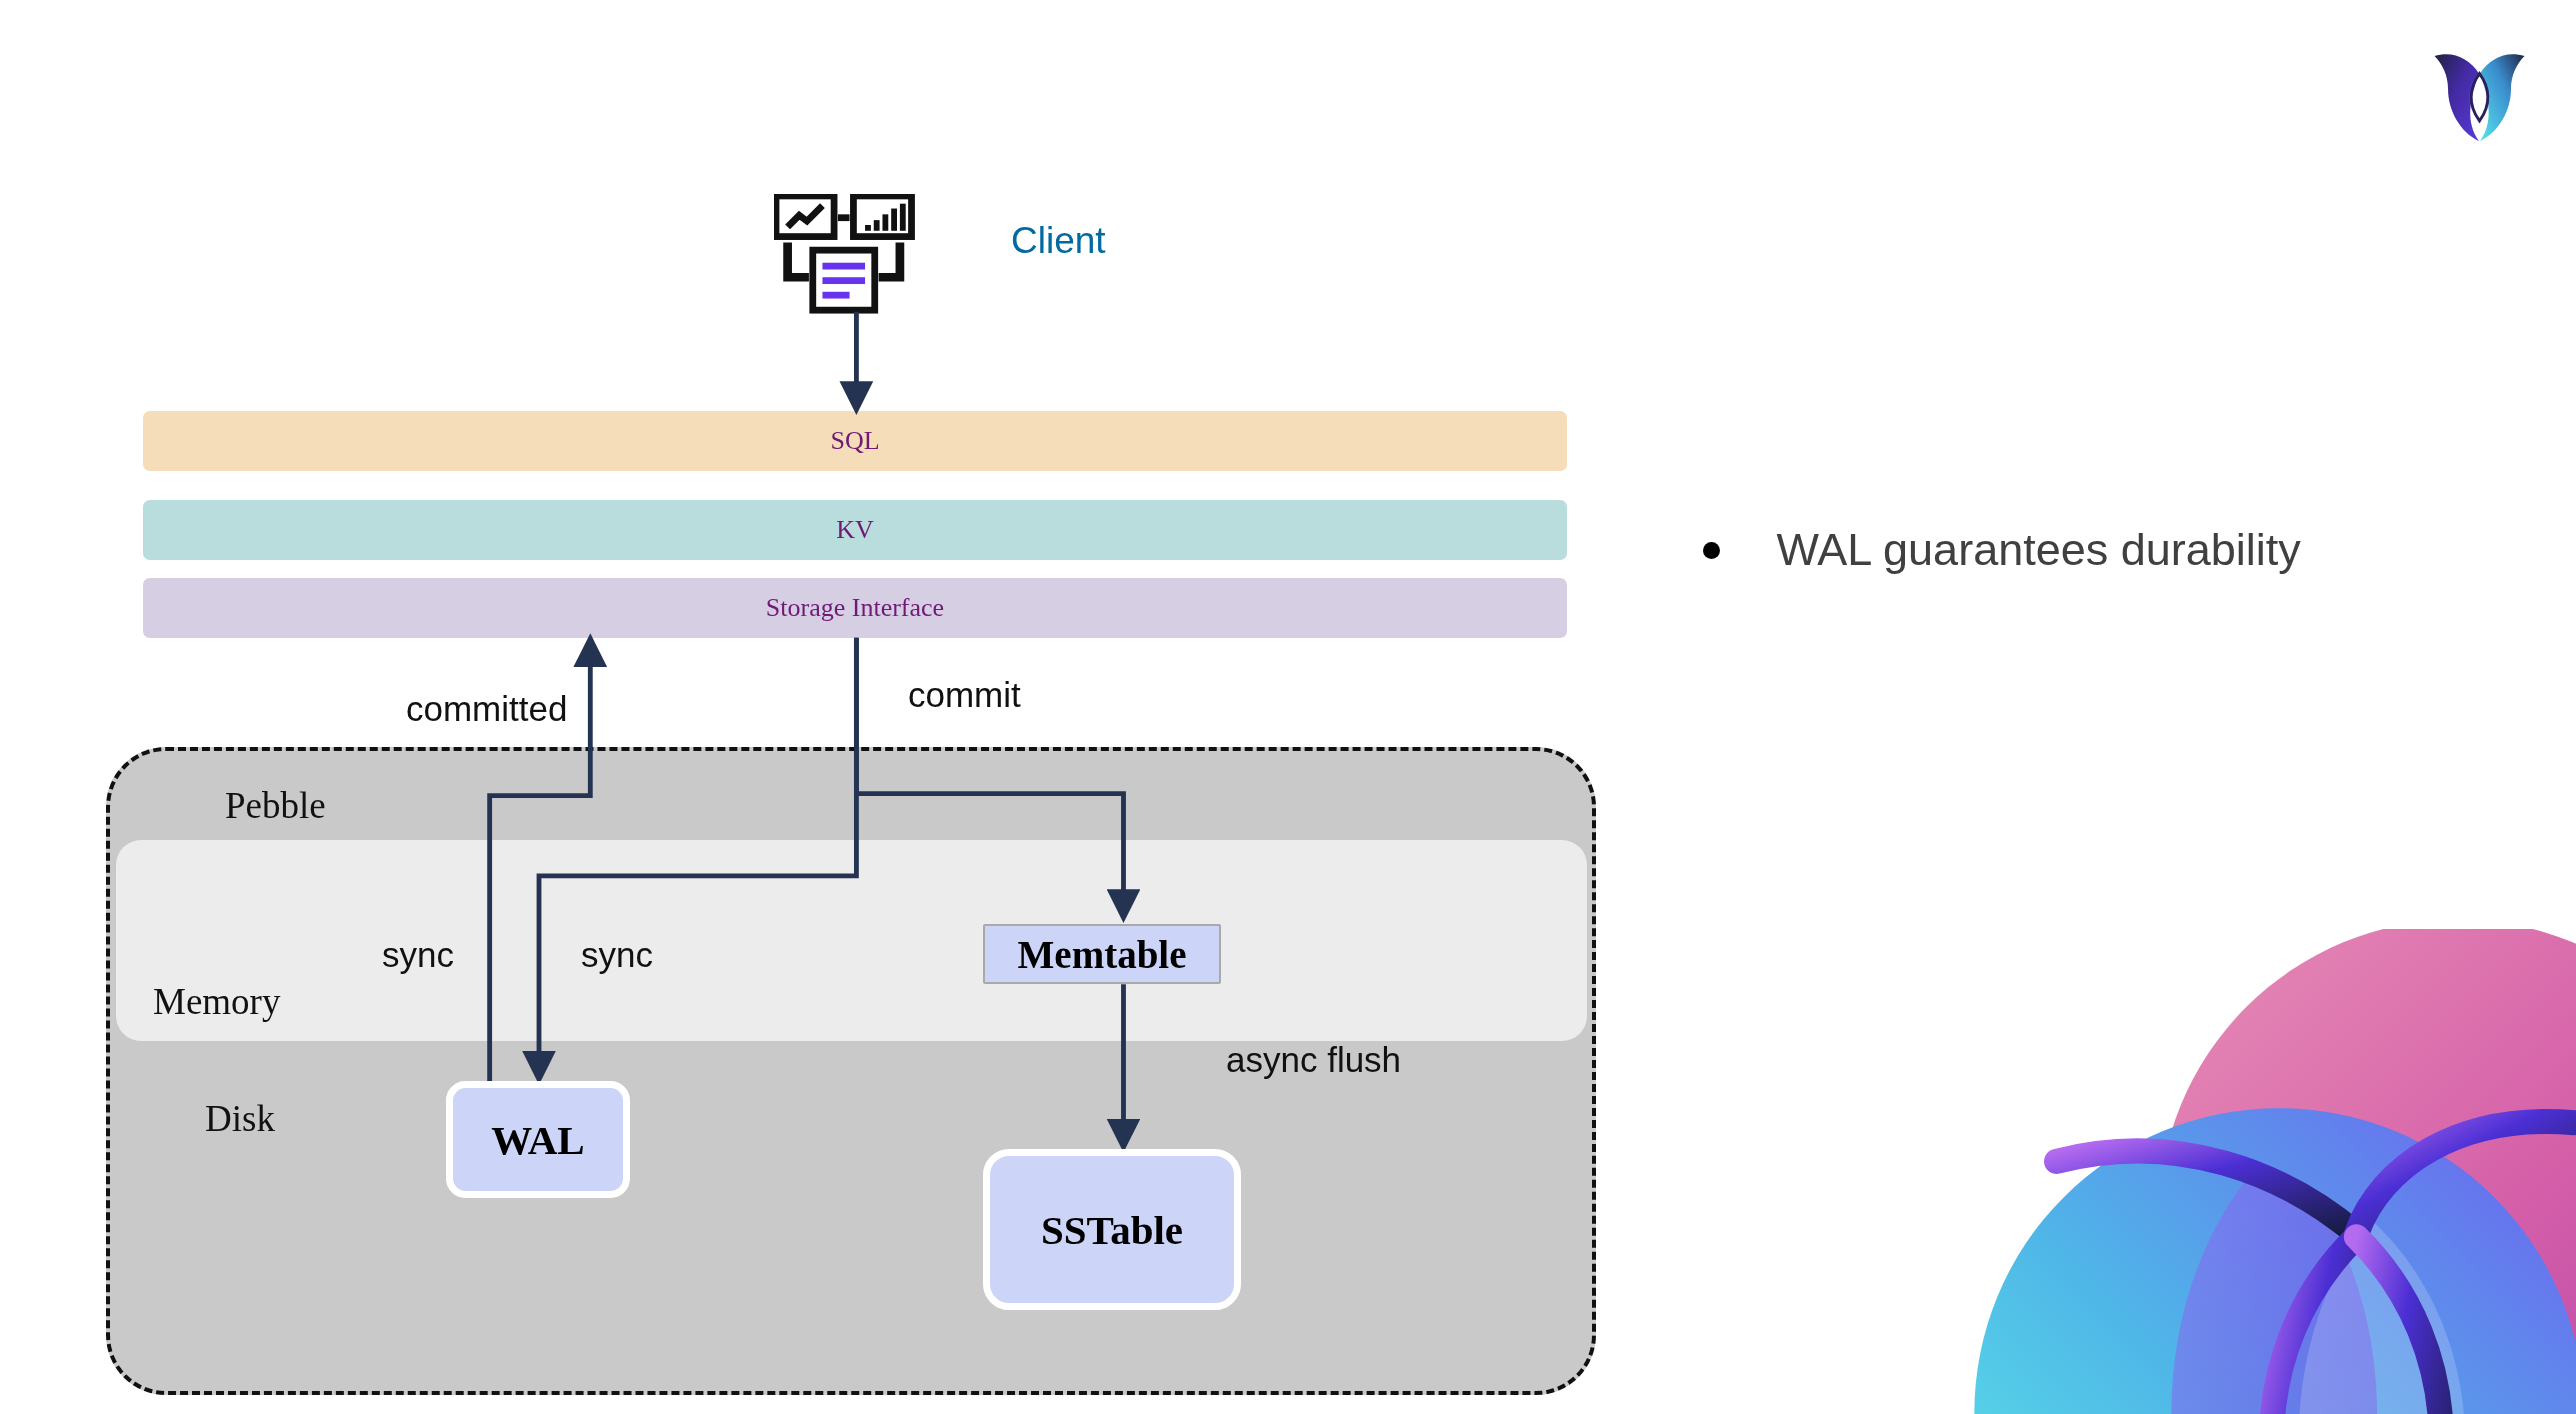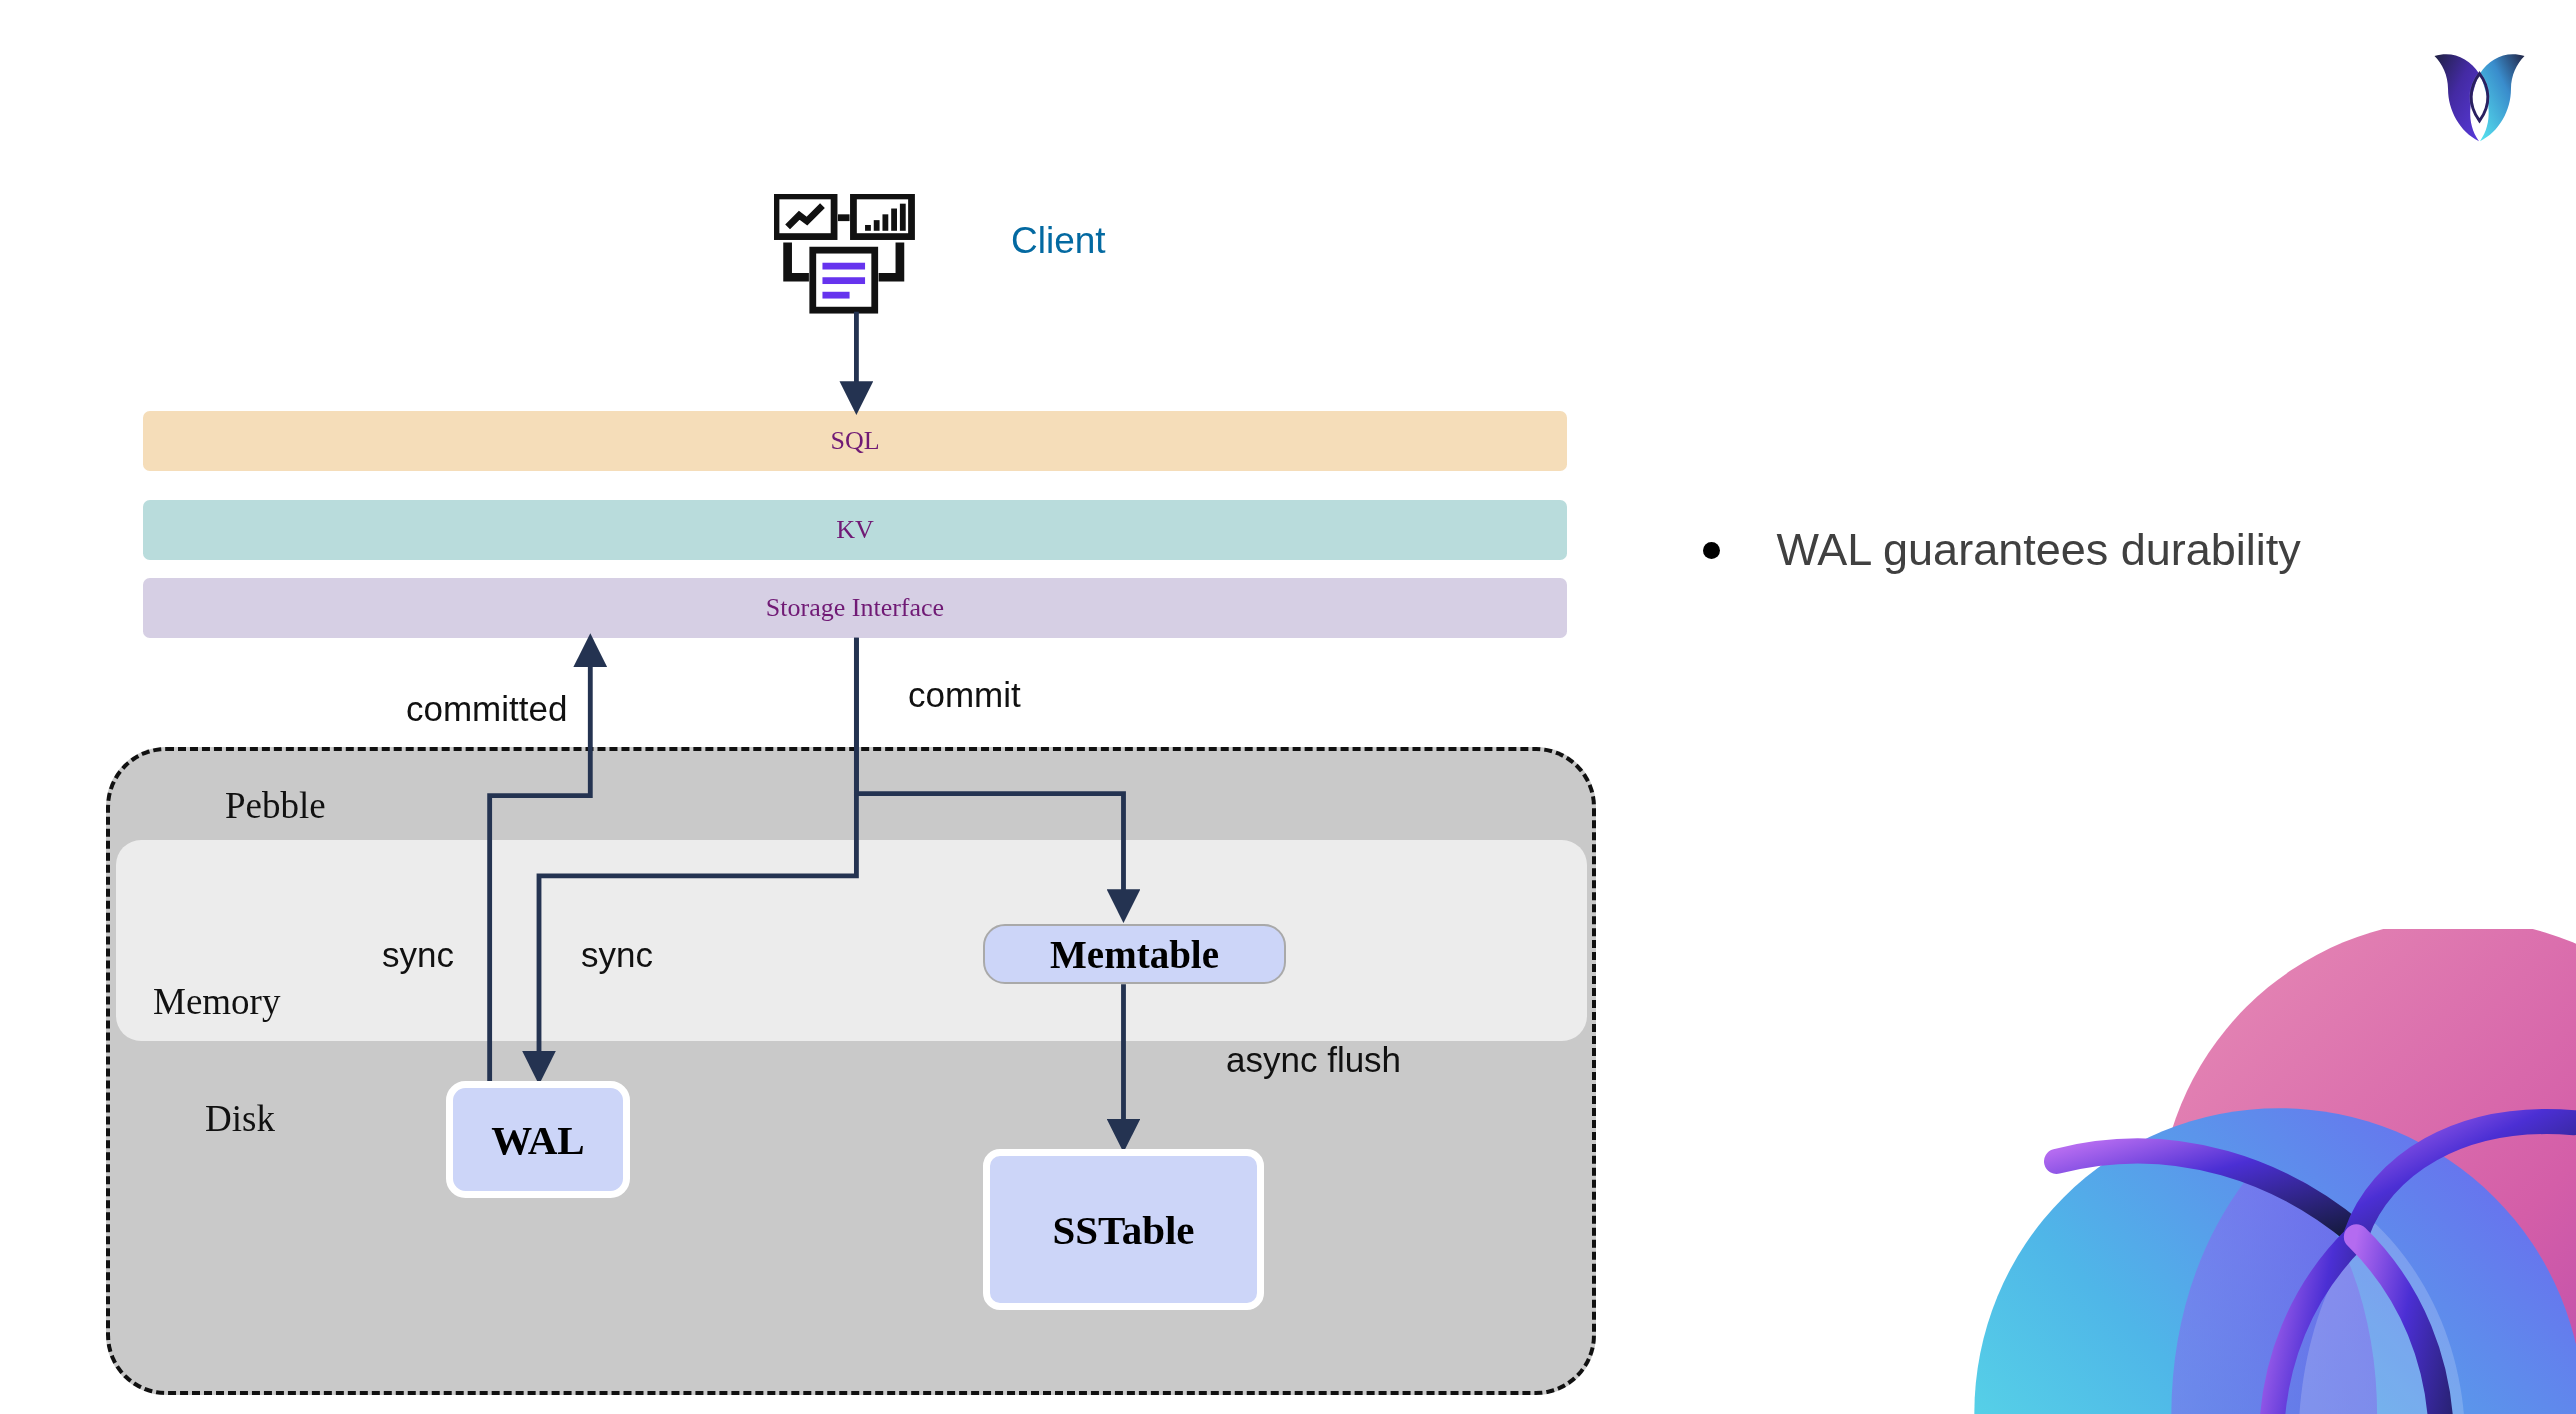--- a/index.html
+++ b/index.html
@@ -59,29 +59,29 @@
   #label-disk{left:205px;top:1097px;}
 
   
   .node{
     position:absolute;background:#ccd5f8;
     display:flex;align-items:center;justify-content:center;
     font-family:"Liberation Serif", serif;font-weight:bold;color:#000;
     box-sizing:border-box;
   }
   #node-memtable{
-    left:983px;top:924px;width:303px;height:60px;border-radius:22px;
+    left:983px;top:924px;width:238px;height:60px;border-radius:2px;
     border:2.9px solid #a9a9a9;font-size:39px;
   }
   #node-wal{
     left:446px;top:1081px;width:184px;height:117px;border-radius:19.4px;
     border:7.7px solid #ffffff;font-size:41px;
   }
   #node-sstable{
-    left:983px;top:1149px;width:281px;height:161px;border-radius:17px;
+    left:983px;top:1149px;width:258px;height:161px;border-radius:26px;
     border:7.7px solid #ffffff;font-size:41px;
   }
 
   
   #wires{position:absolute;left:0;top:0;width:2576px;height:1415px;
          pointer-events:none;}
 
   
   .edge-label{
     position:absolute;font-family:"Liberation Sans", sans-serif;

